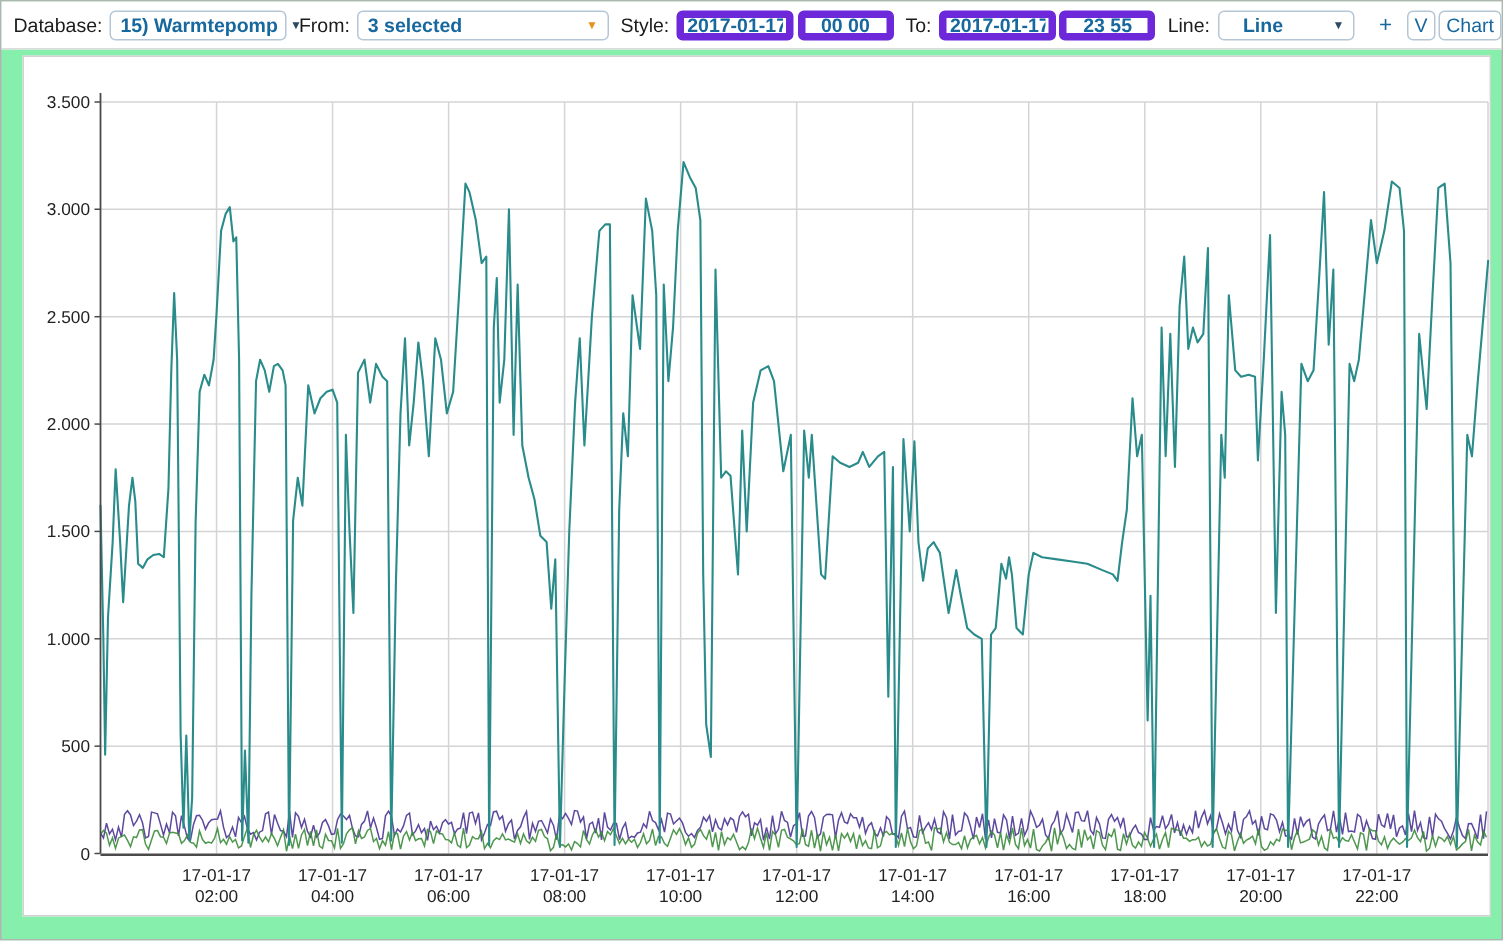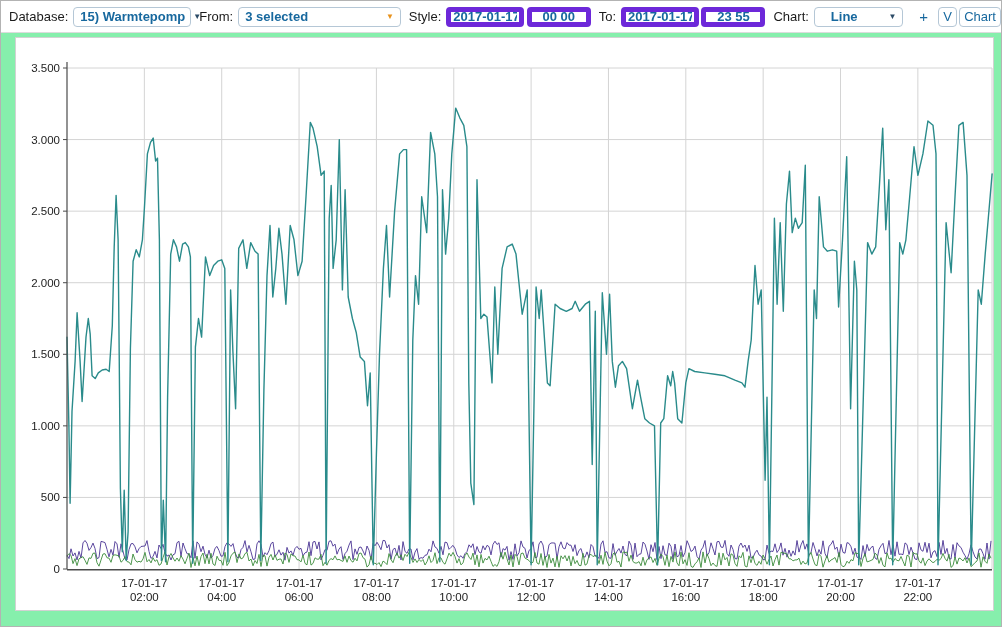--- a/index.html
+++ b/index.html
@@ -85,21 +85,21 @@
     <span class="tb-label">Style:</span>
     <input class="tb-input w-date" value="2017-01-17" style="">
     <span class="sp"></span>
     <input class="tb-input w-time" value="00 00" style="">
 
     <span class="tb-label">To:</span>
     <input class="tb-input w-date" value="2017-01-17" style="">
     <span class="sp"></span>
     <input class="tb-input w-time" value="23 55" style="">
 
-    <span class="tb-label">Chart:</span>
+    <span class="tb-label">Line:</span>
     <div class="tb-box tb-select" id="style-select">
       <span>Line</span>
       <span class="caret caret-dark">▼</span>
     </div>
 
     <button id="plus-btn">+</button>
     <button class="tb-btn">V</button>
     <span class="sp"></span>
     <button class="tb-btn">Chart</button>
   </div>

